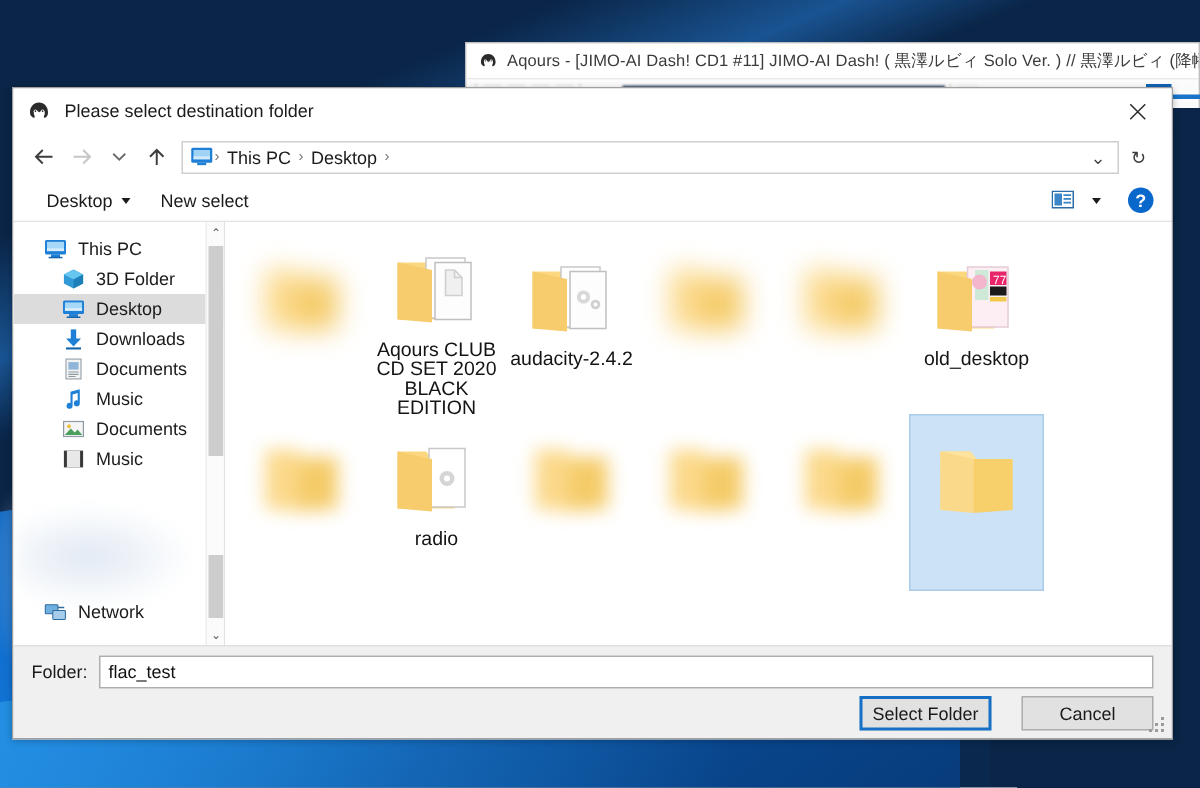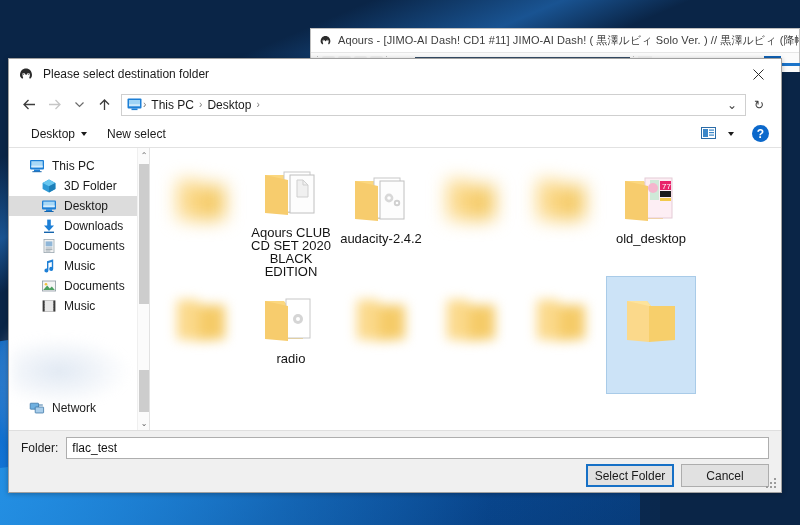--- a/index.html
+++ b/index.html
@@ -251,21 +251,21 @@
   }
   #folder-label {
     font-size: 12px; color: #1b1b1b; flex: 0 0 auto; margin-right: 8px;
   }
   #folder-input {
     flex: 1 1 auto; height: 22px; background: #fff; border: 1px solid #aeaeae;
     display: flex; align-items: center; padding-left: 5px;
     font-size: 12px; color: #111;
   }
   #button-row {
-    display: flex; justify-content: flex-end; gap: 7px;
+    display: flex; justify-content: flex-end; gap: 20px;
     padding: 3px 12px 0 0;
   }
   .dlg-button {
     width: 88px; height: 23px; font-size: 12px; color: #1b1b1b;
     display: flex; align-items: center; justify-content: center;
     background: #e1e1e1; border: 1px solid #adadad;
   }
   .dlg-button.default {
     border: 2px solid #1670c6;
   }

